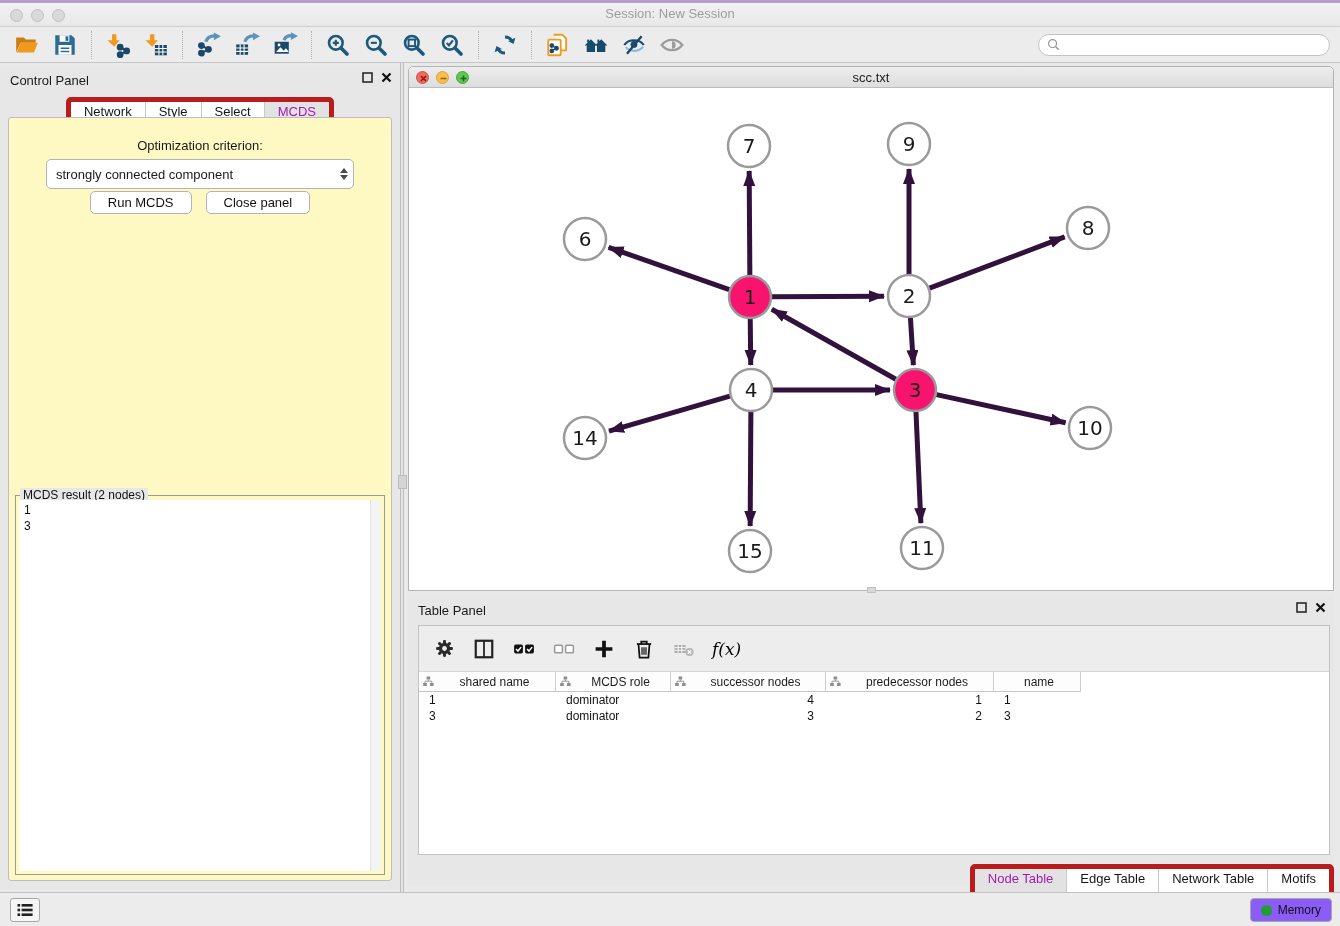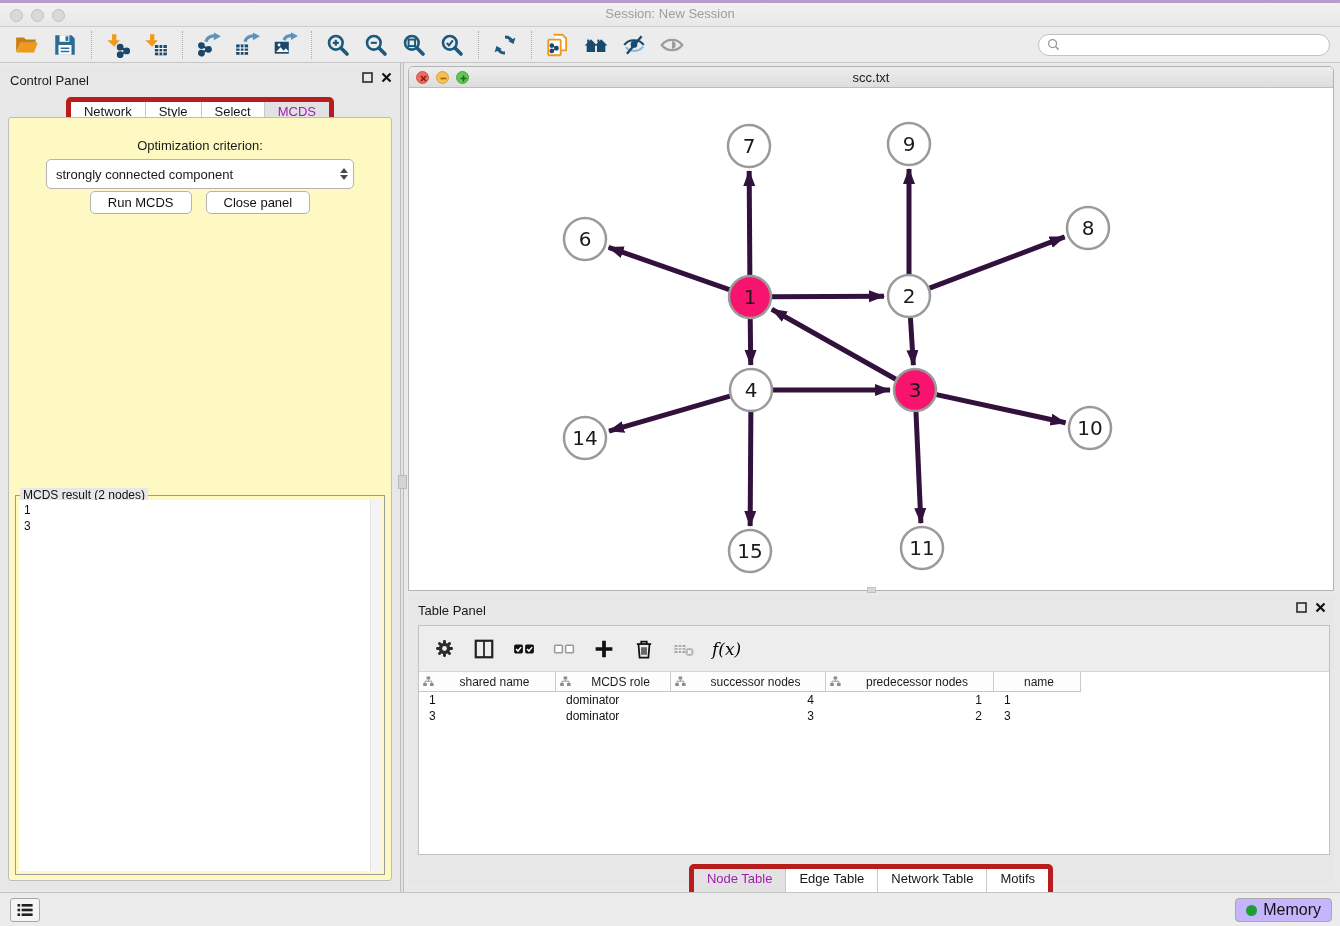--- a/index.html
+++ b/index.html
@@ -109,32 +109,32 @@
     height:46px; background:#ededed; border-bottom:1px solid #d6d6d6;
     display:flex; align-items:center; padding-left:13px; gap:16px;
   }
   .tpicon { width:24px; height:24px; display:flex; align-items:center; justify-content:center; }
   .fx-label { font-family:"DejaVu Serif", serif; font-style:italic; font-size:17px; color:#000000; }
   .tp-headerrow { display:inline-flex; background:#fdfdfd; border-bottom:1px solid #c6c6c6; height:20px; }
   .hcell { display:flex; align-items:center; border-right:1px solid #cccccc; font-size:12px; color:#1c1c1c; padding-left:4px; }
   .hcell .lbl { flex:1; text-align:center; padding:0 4px; }
   .trow { display:flex; height:16px; align-items:center; font-size:12px; color:#111; }
   .tcell { overflow:hidden; white-space:nowrap; }
-  .tp-tabs { position:absolute; left:0; right:0; bottom:0; height:22px; display:flex; justify-content:center; }
+  .tp-tabs { position:absolute; left:0; right:0; bottom:0; height:22px; display:flex; justify-content:flex-end; }
   
   .statusbar { position:absolute; bottom:0; left:0; right:0; height:34px; background:#ececec; border-top:1px solid #c2c2c2; }
   .list-btn {
     position:absolute; left:10px; top:5px; width:30px; height:24px;
     background:#f5f5f5; border:1px solid #a8a8a8; border-radius:3px;
     display:flex; align-items:center; justify-content:center;
   }
   .memory-btn {
     position:absolute; right:8px; top:5px; height:24px; padding:0 10px;
-    background:#c4b5fd; border:1px solid #a8a8a8; border-radius:4px;
-    display:flex; align-items:center; gap:6px; font-size:16px; color:#111;
+    background:#8b5cf6; border:1px solid #a8a8a8; border-radius:4px;
+    display:flex; align-items:center; gap:6px; font-size:12px; color:#111;
   }
   .memory-dot { width:11px; height:11px; border-radius:50%; background:#1f9e34; }
 </style>
 </head>
 <body>
 
 <div class="top-accent"></div>
 
 <div class="titlebar">
   <span class="tl" style="left:10px"></span>

